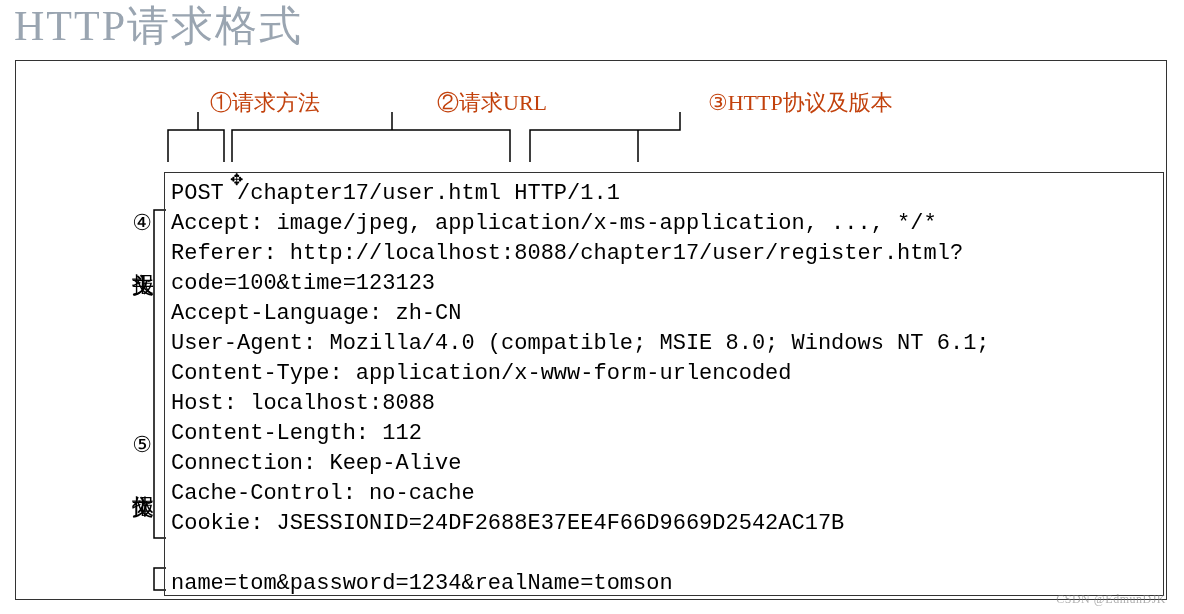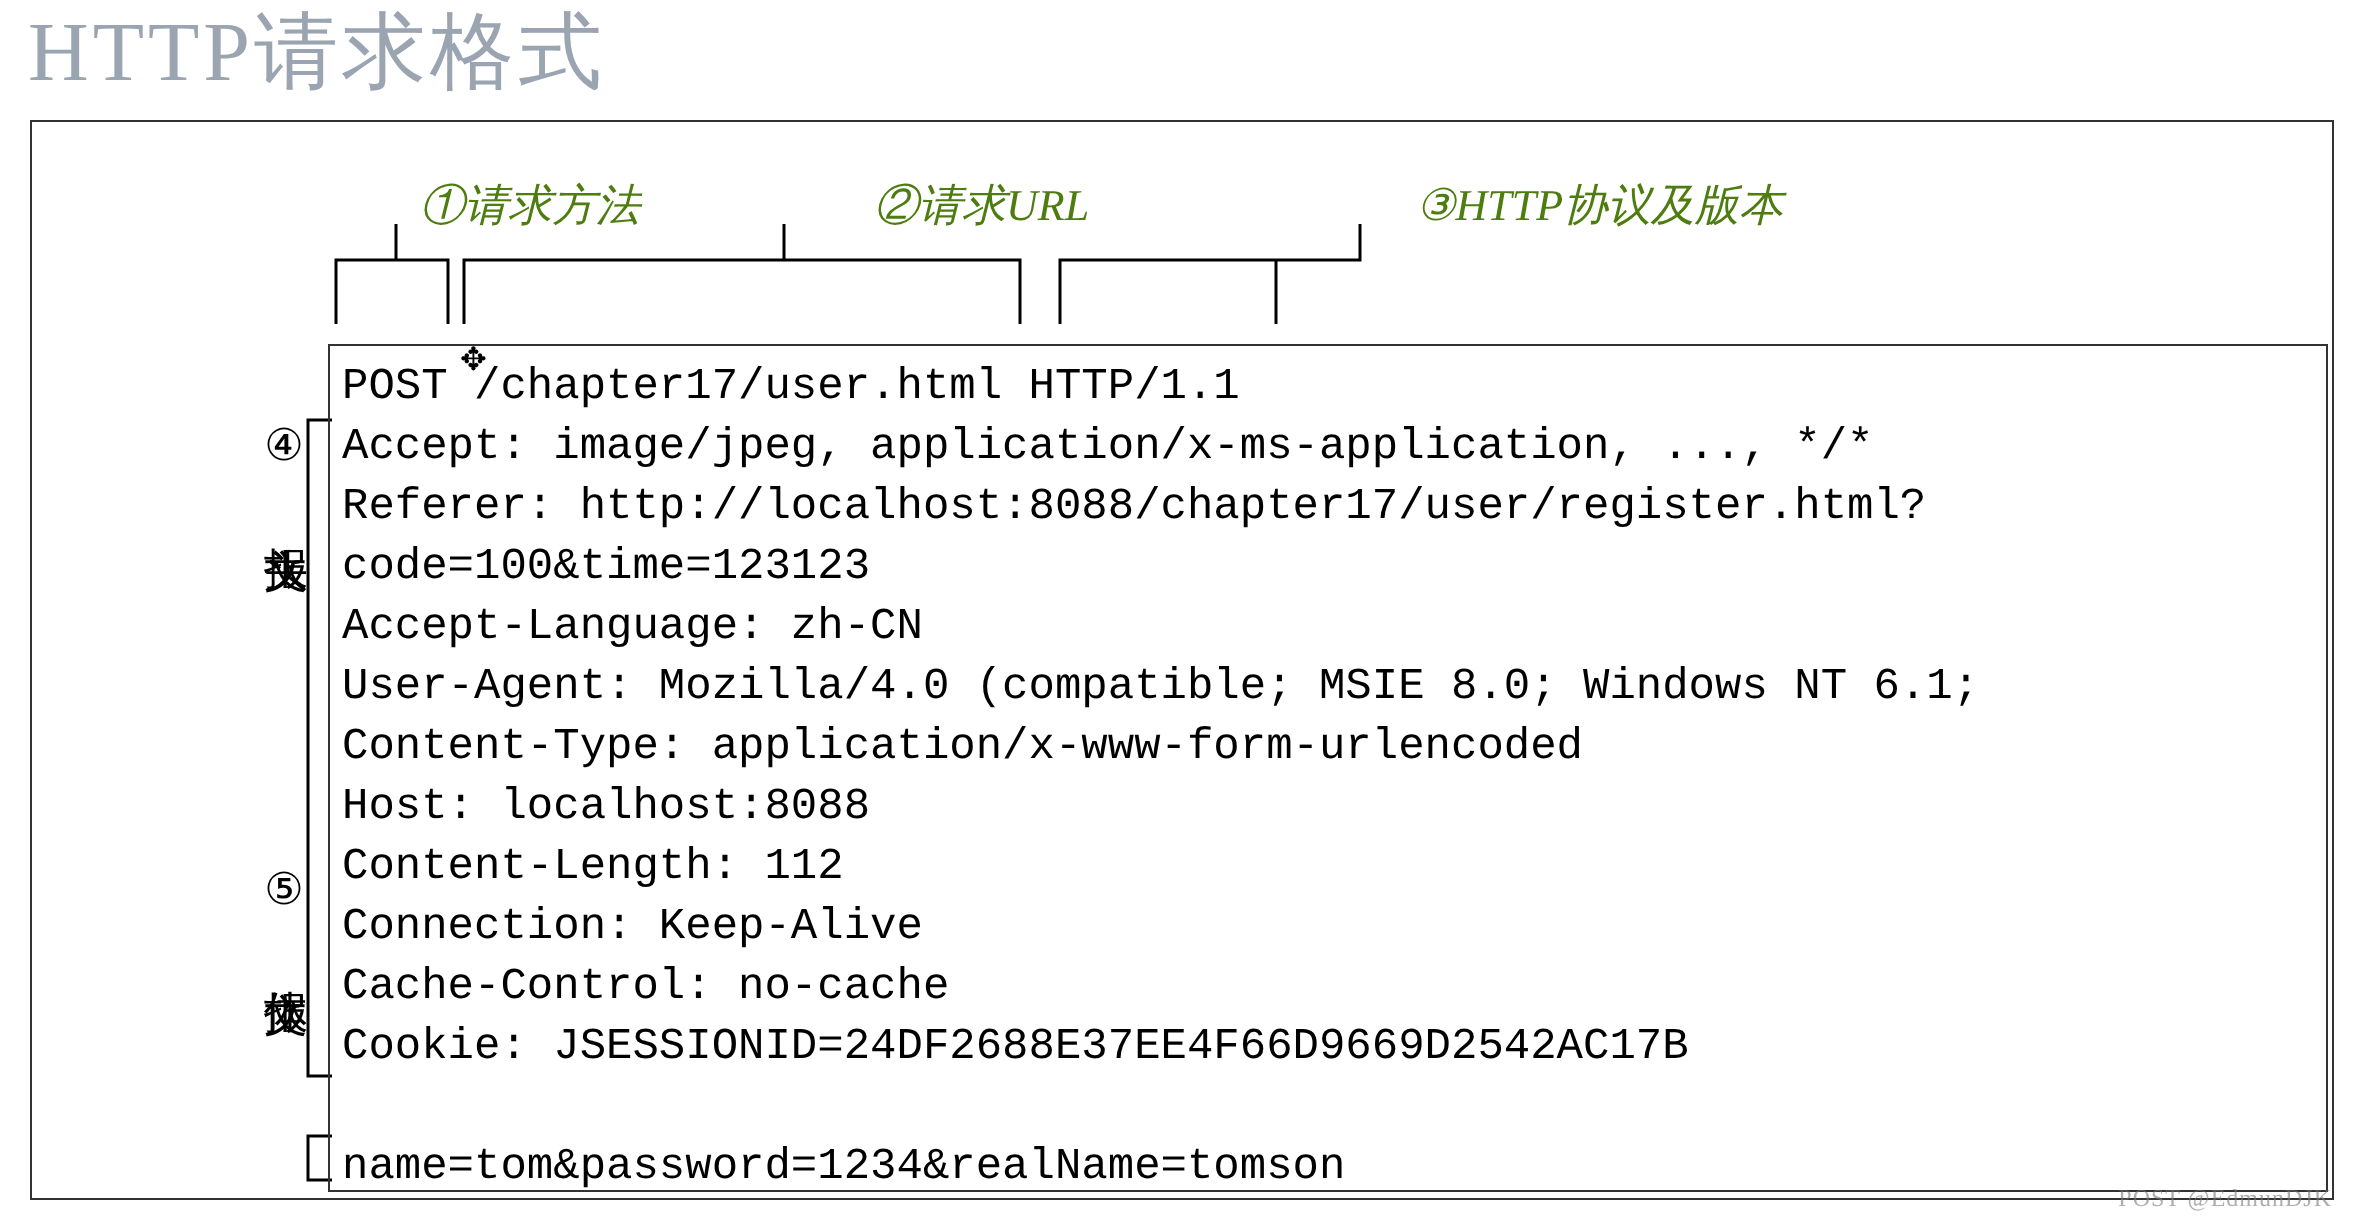--- a/index.html
+++ b/index.html
@@ -41,23 +41,22 @@
     font-family: "SimSun", "Courier New", monospace;
     font-size: 22px;
     line-height: 30px;
     color: #000;
     white-space: pre;
     overflow: hidden;
   }
   .label-top {
     position: absolute;
     font-size: 22px;
-    color: #4d7c0f;
+    color: #c2410c;
     font-family: "SimSun", serif;
-    font-style: italic;
   }
   .label-top.l1 { left: 210px; top: 88px; }
   .label-top.l2 { left: 437px; top: 88px; }
   .label-top.l3 { left: 708px; top: 88px; }
 
   .vlabel {
     position: absolute;
     font-size: 22px;
     color: #000;
     width: 24px;
@@ -139,13 +138,13 @@
 <span>User-Agent: Mozilla/4.0 (compatible; MSIE 8.0; Windows NT 6.1;</span>
 <span>Content-Type: application/x-www-form-urlencoded</span>
 <span>Host: localhost:8088</span>
 <span>Content-Length: 112</span>
 <span>Connection: Keep-Alive</span>
 <span>Cache-Control: no-cache</span>
 <span>Cookie: JSESSIONID=24DF2688E37EE4F66D9669D2542AC17B</span>
 
 <span>name=tom&amp;password=1234&amp;realName=tomson</span></div>
 
-<div class="watermark">POST @EdmunDJK</div>
+<div class="watermark">CSDN @EdmunDJK</div>
 
 </body></html>

